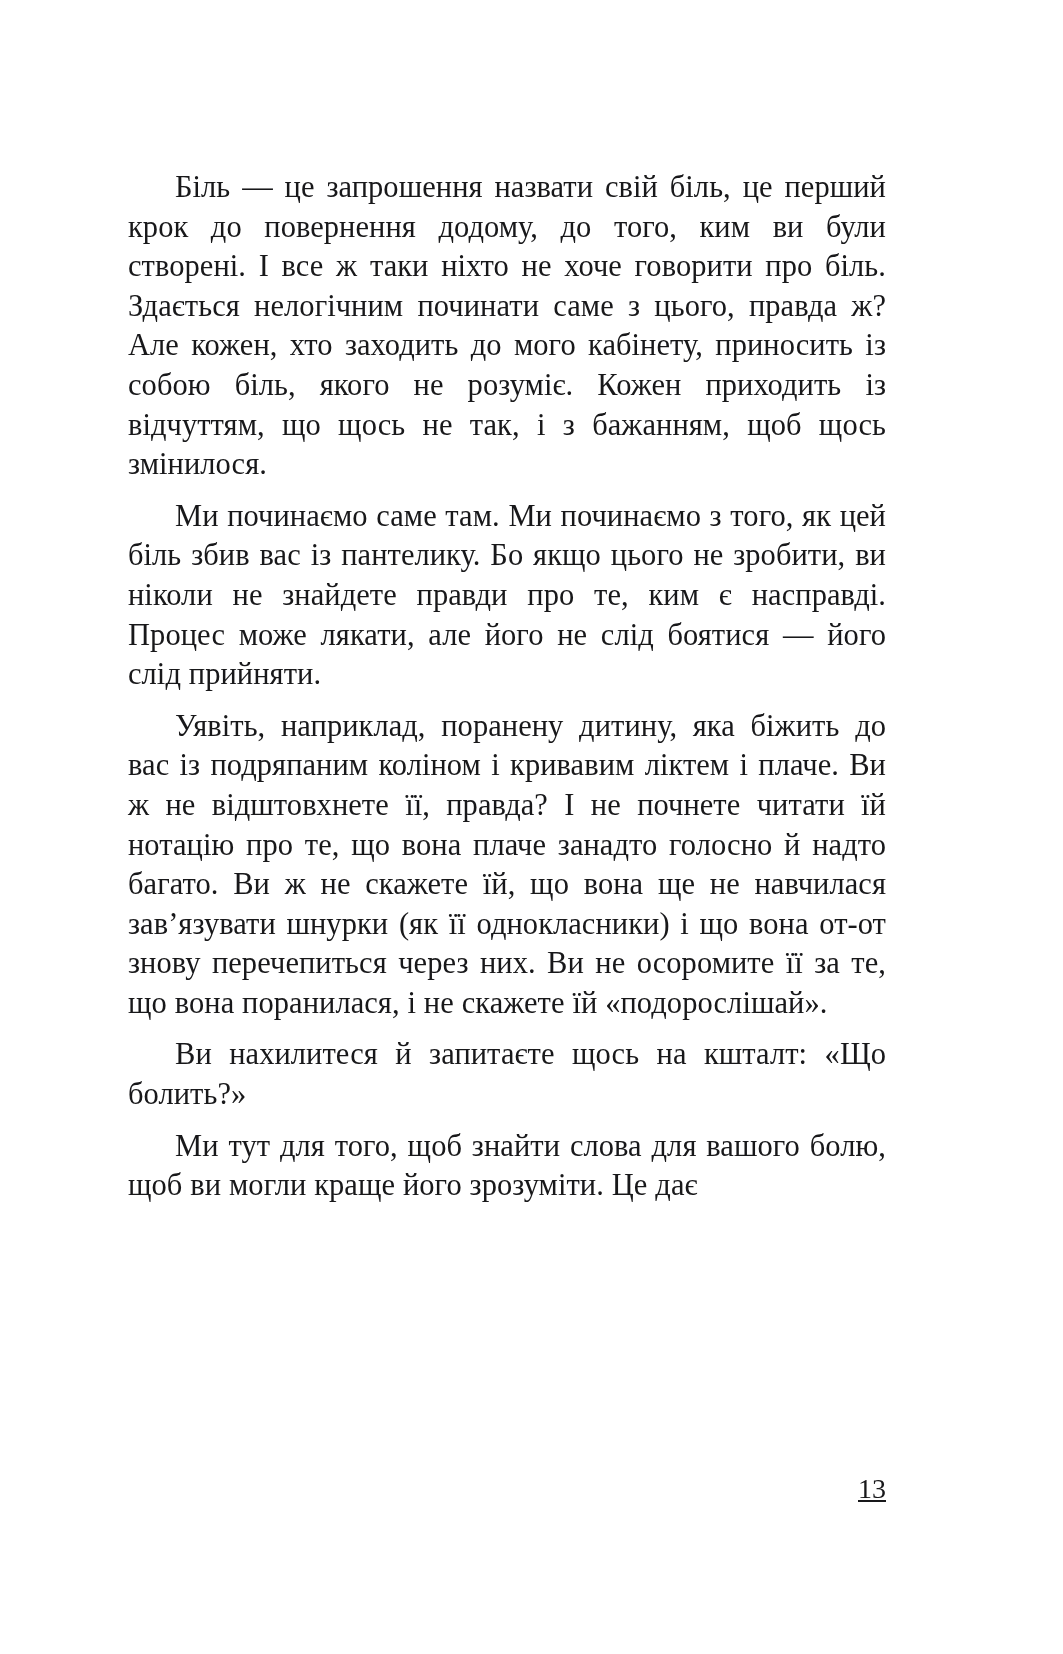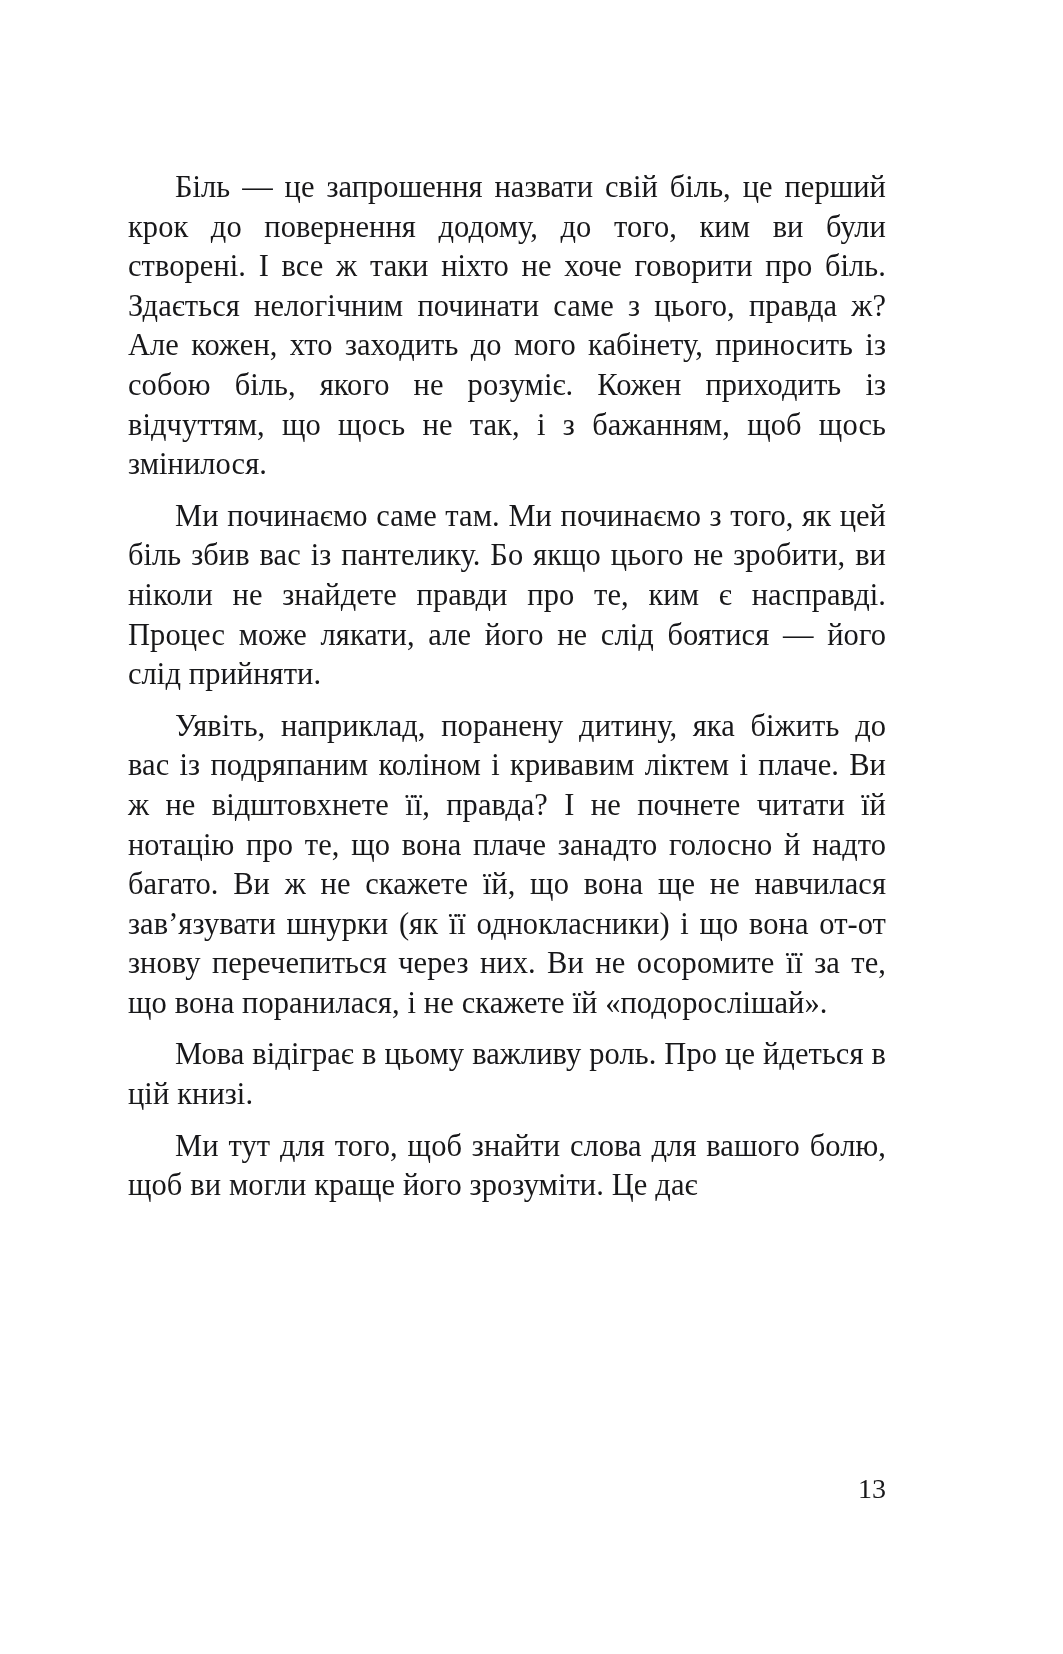--- a/index.html
+++ b/index.html
@@ -54,30 +54,31 @@
   .page-number {
     position: absolute;
     left: 0;
     top: 1472px;
     width: 886px;
     text-align: right;
     font-size: 28px;
     line-height: 34px;
     color: #18181a;
     font-family: "Liberation Serif", "DejaVu Serif", serif;
+    text-decoration: underline;
   }
 </style>
 </head>
 <body>
 
 <div class="page">
 
   <div class="text-block">
     <p class="para">Біль — це запрошення назвати свій біль, це перший крок до повернення додому, до того, ким ви були створені. І все ж таки ніхто не хоче говорити про біль. Здається нелогічним починати саме з цього, правда ж? Але кожен, хто заходить до мого кабінету, приносить із собою біль, якого не розуміє. Кожен приходить із відчуттям, що щось не так, і з бажанням, щоб щось змінилося.</p>
     <p class="para">Ми починаємо саме там. Ми починаємо з того, як цей біль збив вас із пантелику. Бо якщо цього не зробити, ви ніколи не знайдете правди про те, ким є насправді. Процес може лякати, але його не слід боятися — його слід прийняти.</p>
     <p class="para">Уявіть, наприклад, поранену дитину, яка біжить до вас із подряпаним коліном і кривавим ліктем і плаче. Ви ж не відштовхнете її, правда? І не почнете читати їй нотацію про те, що вона плаче занадто голосно й надто багато. Ви ж не скажете їй, що вона ще не навчилася зав’язувати шнурки (як її однокласники) і що вона от-от знову перечепиться через них. Ви не осоромите її за те, що вона поранилася, і не скажете їй «подорослішай».</p>
-    <p class="para">Мова відіграє в цьому важливу роль. Про це йдеться в цій книзі.</p>
+    <p class="para">Ви нахилитеся й запитаєте щось на кшталт: «Що болить?»</p>
     <p class="para">Ми тут для того, щоб знайти слова для вашого болю, щоб ви могли краще його зрозуміти. Це дає</p>
   </div>
 
   <div class="page-number">13</div>
 
 </div>
 
 </body></html>

